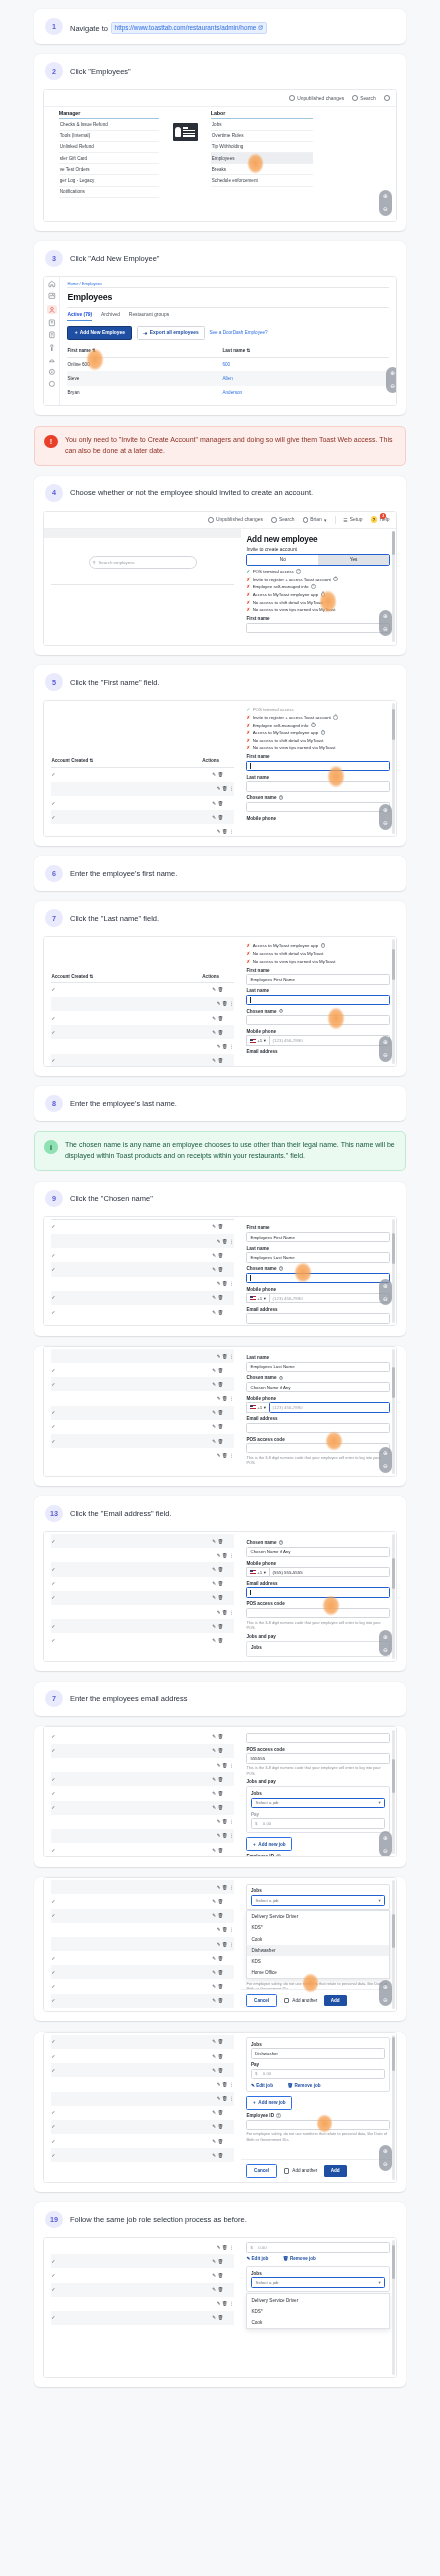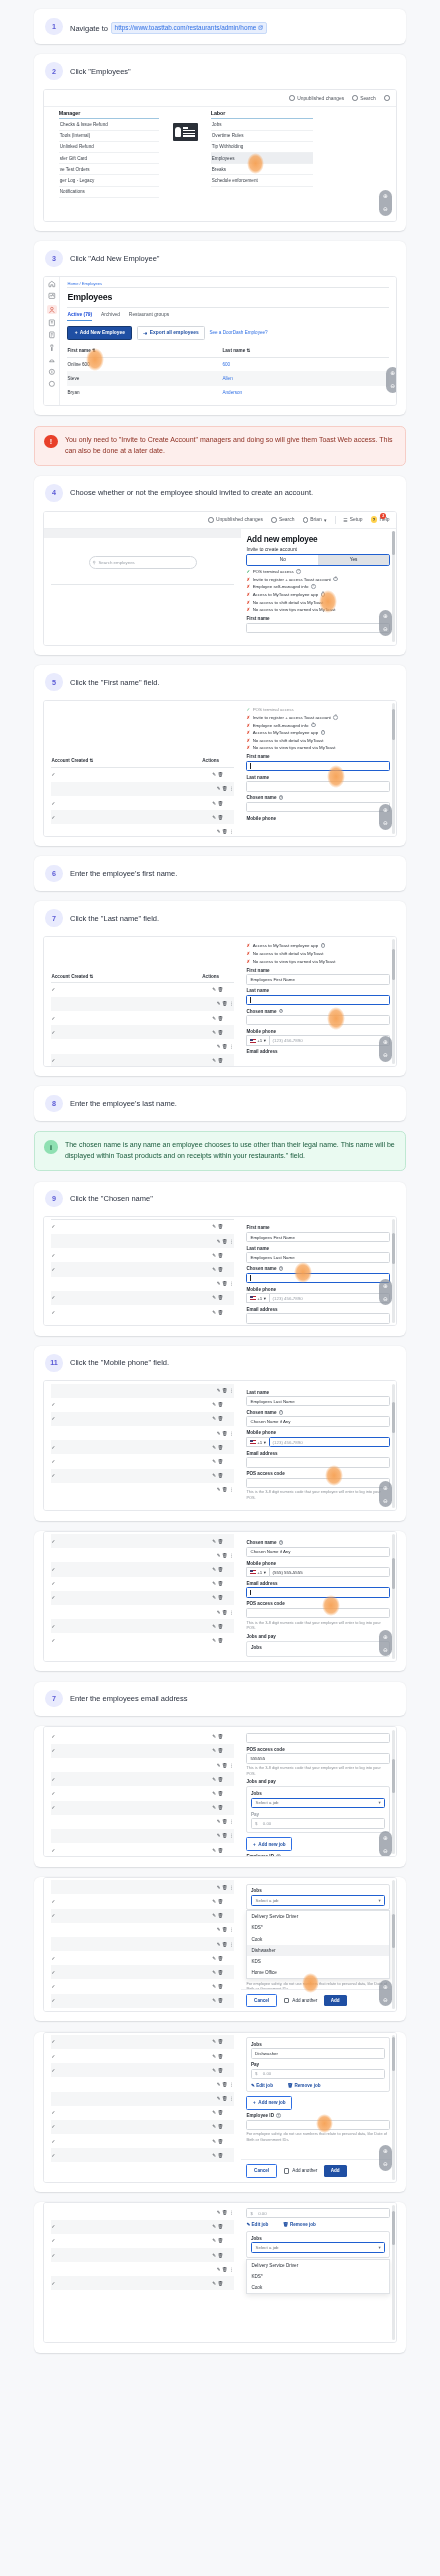--- a/index.html
+++ b/index.html
@@ -715,24 +715,20 @@
         <div class="zoompill" style="top:62px;">
           <span>⊕</span>
             <span>⊖</span>
         </div>
       </div>
     </div>
   </div>
 
 
   <div class="card">
-    <div class="card-head">
-      <div class="step-num">11</div>
-      <div class="step-title">Click the "Mobile phone" field.</div>
-    </div>
     <div class="shot">
       <div class="shot-inner" style="height:129px; display:flex; position:relative;">
         <div style="flex:1; padding:2.1px 7.2px; font-size:4.6px;">
           <div class="trow alt" style="justify-content:space-between;">
               <span></span>
               <span>✎ 🗑 ⋮</span>
             </div>
           <div class="trow" style="justify-content:space-between;">
               <span>✓</span>
               <span style="margin-right:10.3px;">✎ 🗑</span>
@@ -794,20 +790,24 @@
         <div class="zoompill" style="top:100px;">
           <span>⊕</span>
             <span>⊖</span>
         </div>
       </div>
     </div>
   </div>
 
 
   <div class="card">
+    <div class="card-head">
+      <div class="step-num">13</div>
+      <div class="step-title">Click the "Email address" field.</div>
+    </div>
     <div class="shot">
       <div class="shot-inner" style="height:129px; display:flex; position:relative;">
         <div style="flex:1; padding:2.1px 7.2px; font-size:4.6px;">
           <div class="trow alt" style="justify-content:space-between;">
               <span>✓</span>
               <span style="margin-right:10.3px;">✎ 🗑</span>
             </div>
           <div class="trow" style="justify-content:space-between;">
               <span></span>
               <span>✎ 🗑 ⋮</span>
@@ -1131,20 +1131,24 @@
         <div class="hl-dot" style="left:272px; top:81px; width:16.5px; height:19.6px;"></div>
         <div class="zoompill" style="top:112px;">
           <span>⊕</span>
             <span>⊖</span>
         </div>
       </div>
     </div>
   </div>
 
   <div class="card">
+    <div class="card-head">
+      <div class="step-num">19</div>
+      <div class="step-title">Follow the same job role selection process as before.</div>
+    </div>
     <div class="shot">
       <div class="shot-inner" style="height:139px; display:flex; position:relative;">
         <div style="flex:1; padding:2.1px 7.2px; font-size:4.6px;">
           <div class="trow" style="justify-content:space-between;">
               <span></span>
               <span>✎ 🗑 ⋮</span>
             </div>
           <div class="trow alt" style="justify-content:space-between;">
               <span>✓</span>
               <span style="margin-right:10.3px;">✎ 🗑</span>

